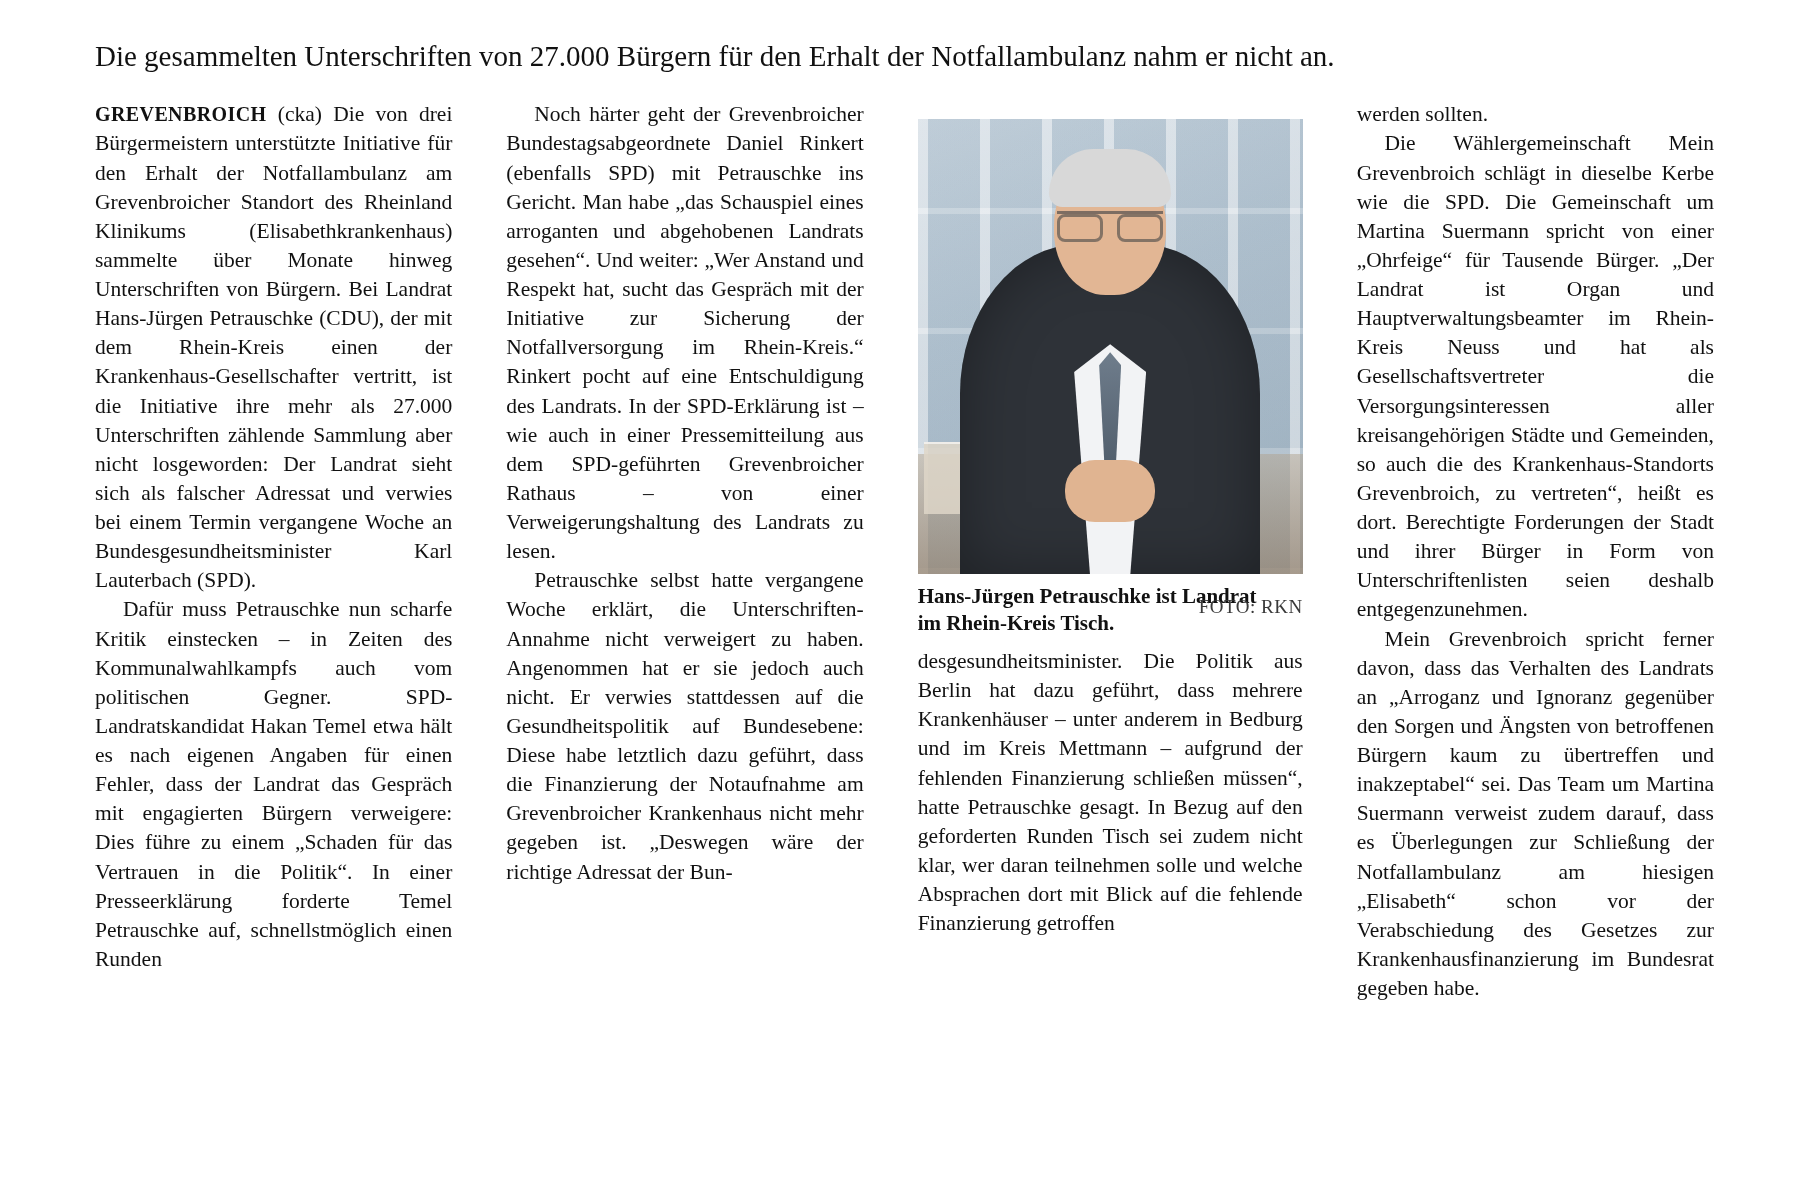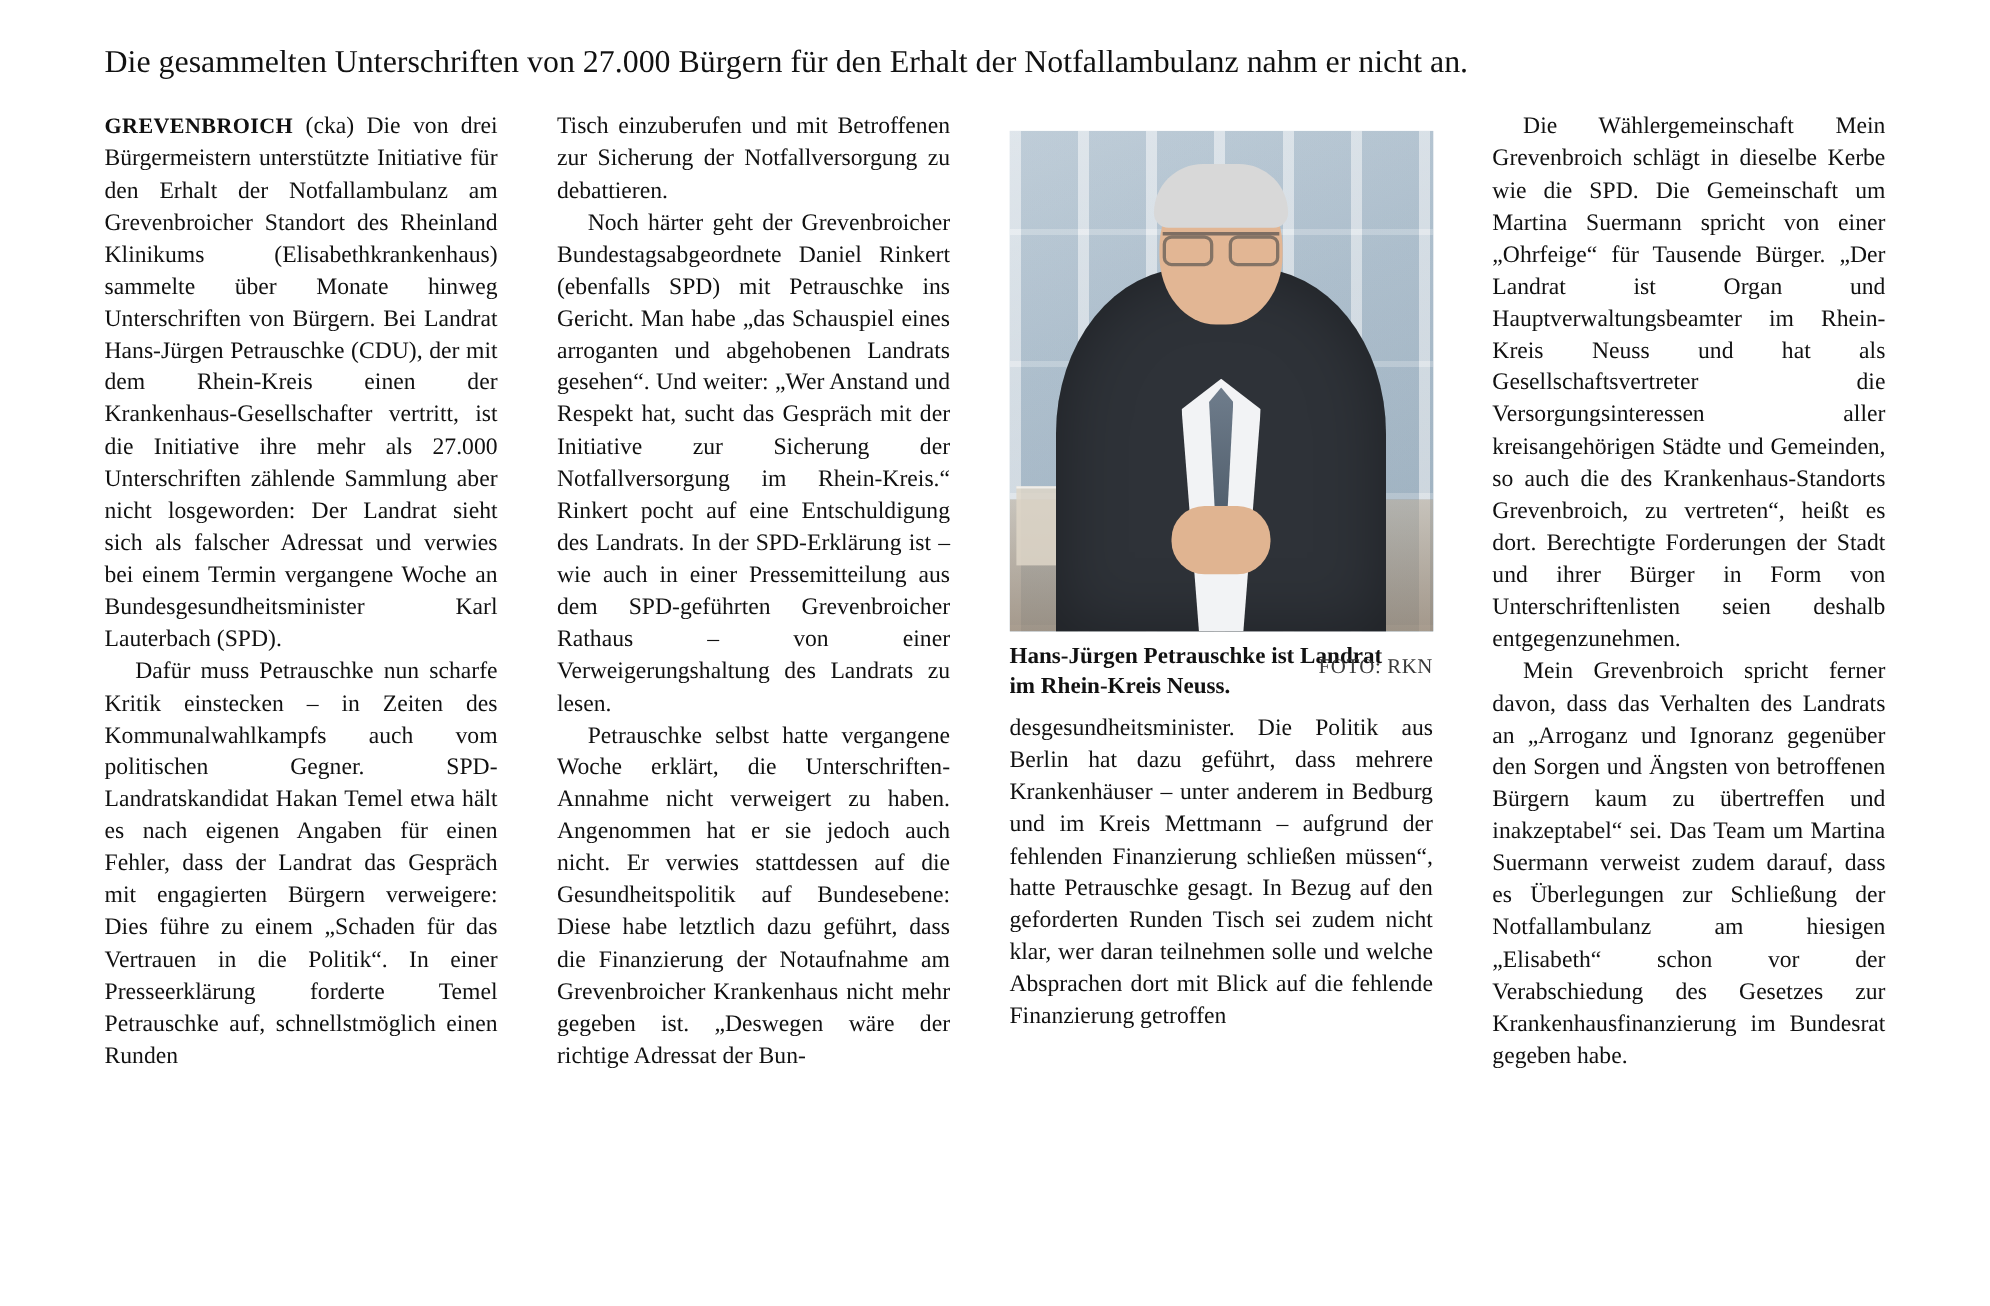--- a/index.html
+++ b/index.html
@@ -221,21 +221,20 @@
   <div class="rule"></div>
 
   <div class="columns">
 
     <div class="col">
       <p class="first"><span class="dateline">GREVENBROICH</span> <span>(cka)</span> <span>Die von drei Bürgermeistern unterstützte Initiative für den Erhalt der Notfallambulanz am Grevenbroicher Standort des Rheinland Klinikums (Elisabethkrankenhaus) sammelte über Monate hinweg Unterschriften von Bürgern. Bei Landrat Hans-Jürgen Petrauschke (CDU), der mit dem Rhein-Kreis einen der Krankenhaus-Gesellschafter vertritt, ist die Initiative ihre mehr als 27.000 Unterschriften zählende Sammlung aber nicht losgeworden: Der Landrat sieht sich als falscher Adressat und verwies bei einem Termin vergangene Woche an Bundesgesundheitsminister Karl Lauterbach (SPD).</span></p>
       <p>Dafür muss Petrauschke nun scharfe Kritik einstecken – in Zeiten des Kommunalwahlkampfs auch vom politischen Gegner. SPD-Landratskandidat Hakan Temel etwa hält es nach eigenen Angaben für einen Fehler, dass der Landrat das Gespräch mit engagierten Bürgern verweigere: Dies führe zu einem „Schaden für das Vertrauen in die Politik“. In einer Presseerklärung forderte Temel Petrauschke auf, schnellstmöglich einen Runden</p>
     </div>
 
     <div class="col">
-      <p class="first">Tisch einzuberufen und mit Betroffenen zur Sicherung der Notfallversorgung zu debattieren.</p>
       <p>Noch härter geht der Grevenbroicher Bundestagsabgeordnete Daniel Rinkert (ebenfalls SPD) mit Petrauschke ins Gericht. Man habe „das Schauspiel eines arroganten und abgehobenen Landrats gesehen“. Und weiter: „Wer Anstand und Respekt hat, sucht das Gespräch mit der Initiative zur Sicherung der Notfallversorgung im Rhein-Kreis.“ Rinkert pocht auf eine Entschuldigung des Landrats. In der SPD-Erklärung ist – wie auch in einer Pressemitteilung aus dem SPD-geführten Grevenbroicher Rathaus – von einer Verweigerungshaltung des Landrats zu lesen.</p>
       <p>Petrauschke selbst hatte vergangene Woche erklärt, die Unterschriften-Annahme nicht verweigert zu haben. Angenommen hat er sie jedoch auch nicht. Er verwies stattdessen auf die Gesundheitspolitik auf Bundesebene: Diese habe letztlich dazu geführt, dass die Finanzierung der Notaufnahme am Grevenbroicher Krankenhaus nicht mehr gegeben ist. „Deswegen wäre der richtige Adressat der Bun-</p>
     </div>
 
     <div class="col col3-inner">
       <figure class="figure">
         <div class="photo">
           <div class="window"></div>
           <div class="window2"></div>
           <div class="floor"></div>
@@ -243,26 +242,27 @@
           <div class="person"></div>
           <div class="shirt"></div>
           <div class="tie"></div>
           <div class="hands"></div>
           <div class="head"></div>
           <div class="hair"></div>
           <div class="glasses"></div>
         </div>
         <figcaption class="caption">
           <span class="caption-lines">Hans-Jürgen Petrauschke ist Landrat</span>
-          <span class="cap-line2">im Rhein-Kreis Neuss.</span>
+          <span class="cap-line2">im Rhein-Kreis Tisch.</span>
           <span class="caption-credit">FOTO: RKN</span>
         </figcaption>
       </figure>
       <p class="first">desgesundheitsminister. Die Politik aus Berlin hat dazu geführt, dass mehrere Krankenhäuser – unter anderem in Bedburg und im Kreis Mettmann – aufgrund der fehlenden Finanzierung schließen müssen“, hatte Petrauschke gesagt. In Bezug auf den geforderten Runden Tisch sei zudem nicht klar, wer daran teilnehmen solle und welche Absprachen dort mit Blick auf die fehlende Finanzierung getroffen</p>
     </div>
 
     <div class="col">
+      <p class="first">werden sollten.</p>
       <p>Die Wählergemeinschaft Mein Grevenbroich schlägt in dieselbe Kerbe wie die SPD. Die Gemeinschaft um Martina Suermann spricht von einer „Ohrfeige“ für Tausende Bürger. „Der Landrat ist Organ und Hauptverwaltungsbeamter im Rhein-Kreis Neuss und hat als Gesellschaftsvertreter die Versorgungsinteressen aller kreisangehörigen Städte und Gemeinden, so auch die des Krankenhaus-Standorts Grevenbroich, zu vertreten“, heißt es dort. Berechtigte Forderungen der Stadt und ihrer Bürger in Form von Unterschriftenlisten seien deshalb entgegenzunehmen.</p>
       <p>Mein Grevenbroich spricht ferner davon, dass das Verhalten des Landrats an „Arroganz und Ignoranz gegenüber den Sorgen und Ängsten von betroffenen Bürgern kaum zu übertreffen und inakzeptabel“ sei. Das Team um Martina Suermann verweist zudem darauf, dass es Überlegungen zur Schließung der Notfallambulanz am hiesigen „Elisabeth“ schon vor der Verabschiedung des Gesetzes zur Krankenhausfinanzierung im Bundesrat gegeben habe.</p>
     </div>
 
   </div>
 </div>
 
 </body></html>

